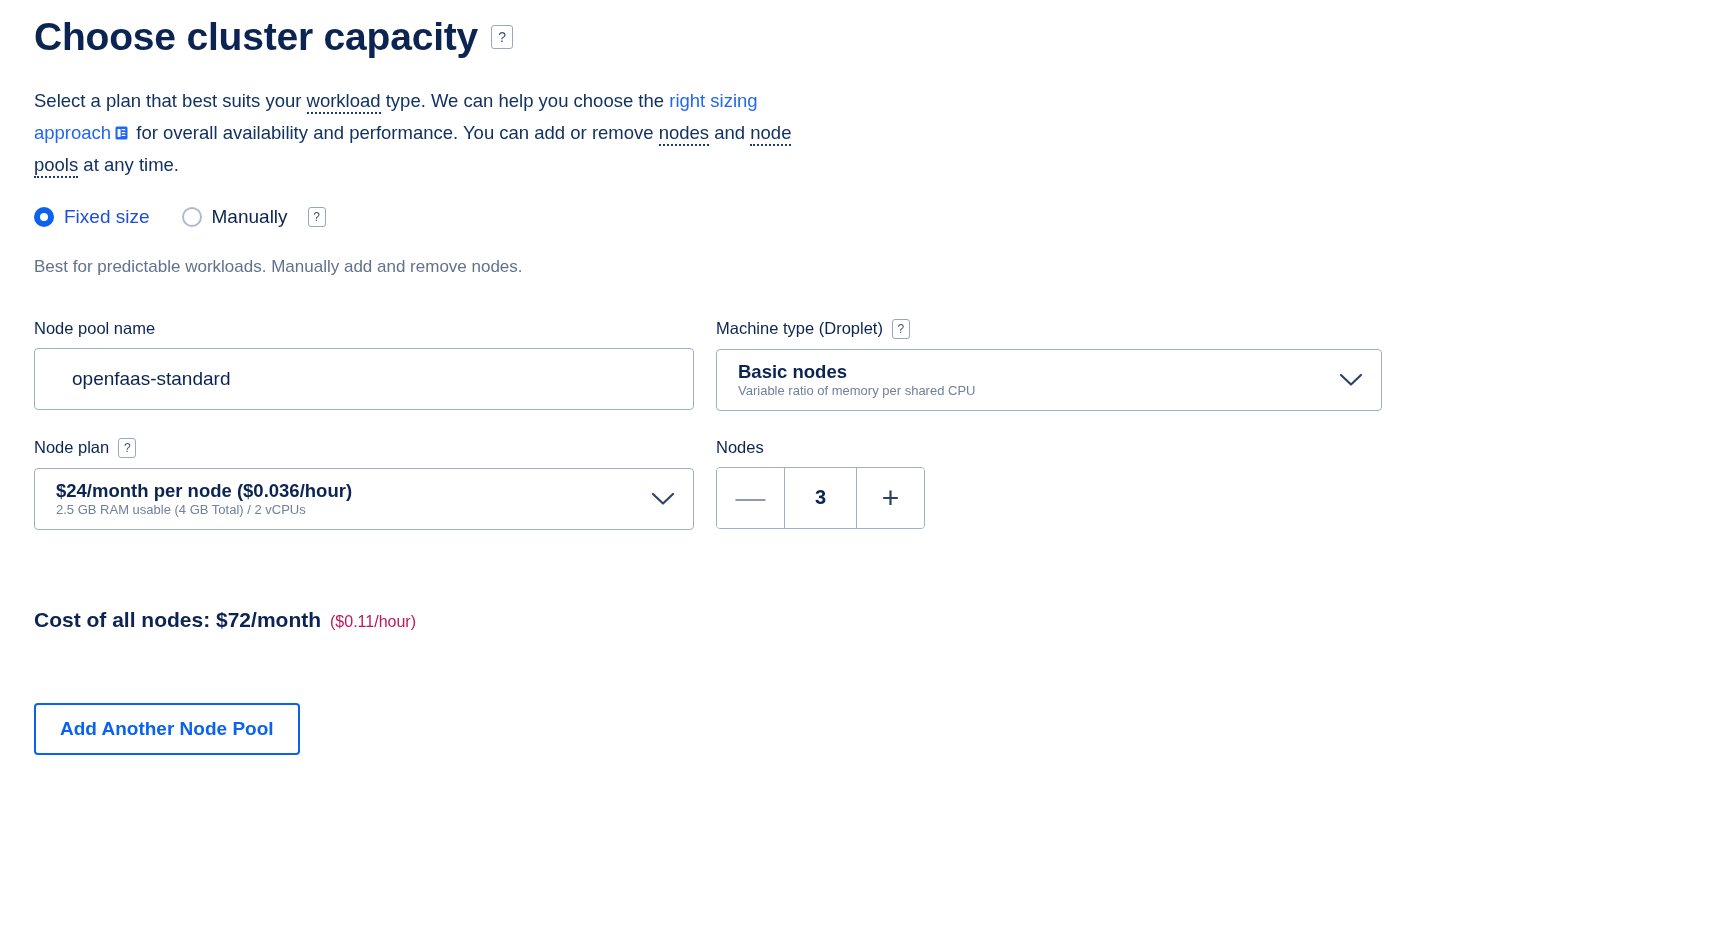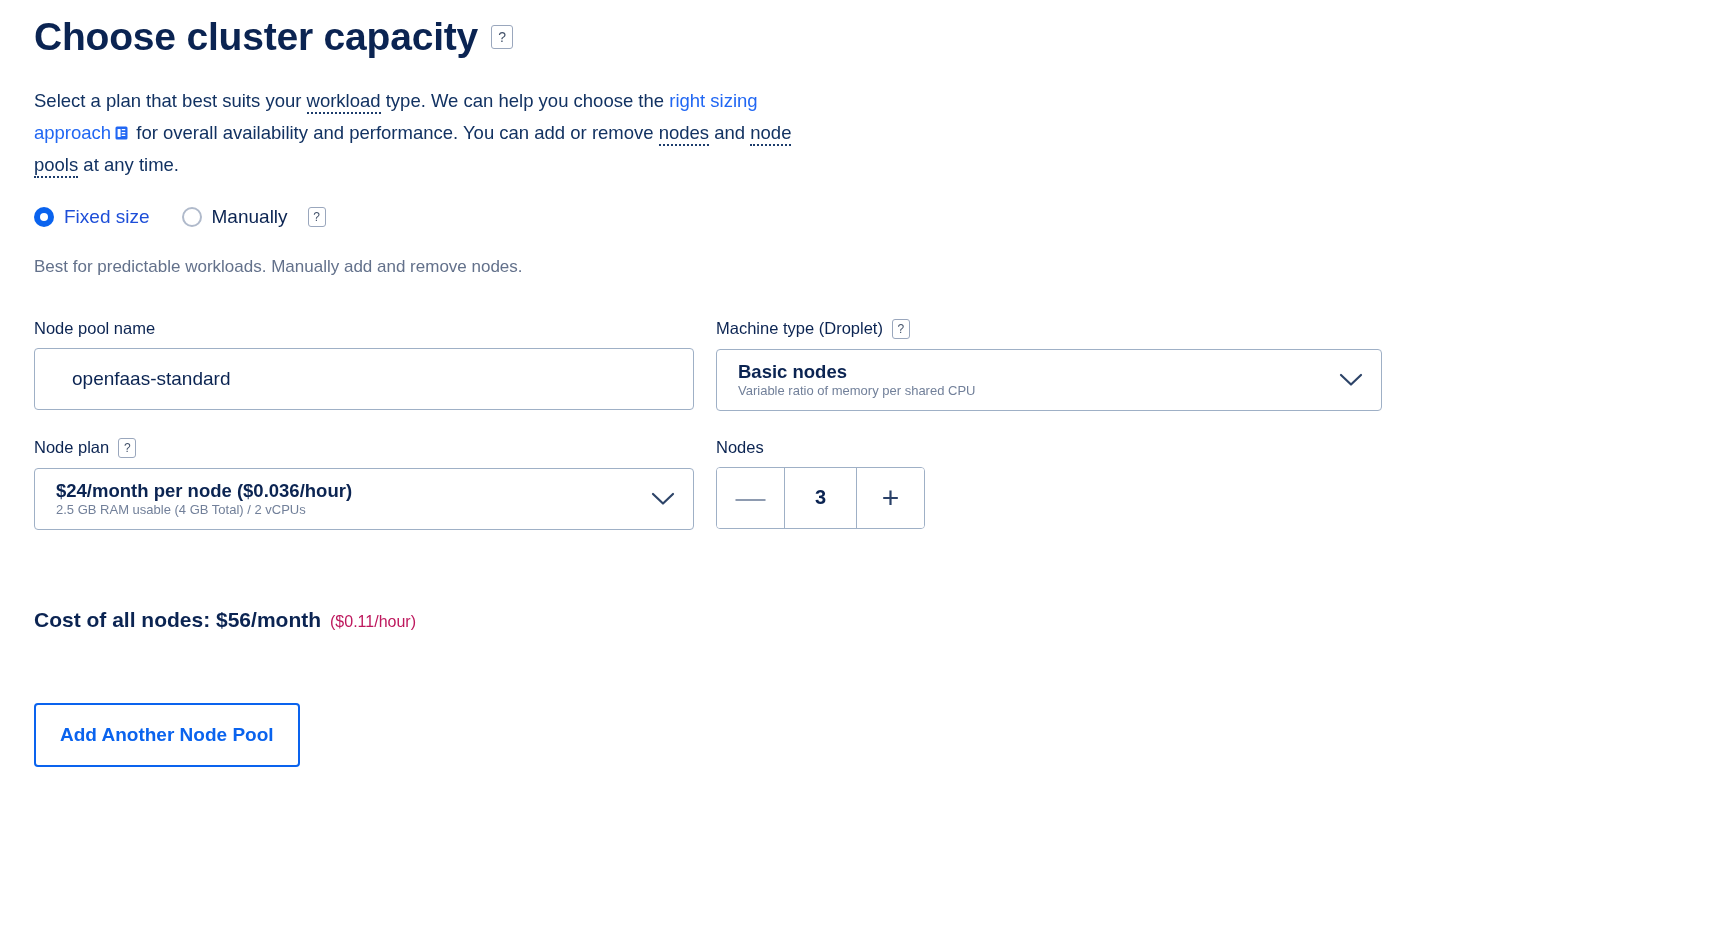--- a/index.html
+++ b/index.html
@@ -261,21 +261,21 @@
     font-weight: 400;
     color: #be185d;
   }
 
   
   .btn-outline {
     margin-top: 71px;
     display: inline-flex;
     align-items: center;
     justify-content: center;
-    height: 64px;
+    height: 52px;
     padding: 0 24px;
     border: 2px solid #0a63ee;
     border-radius: 4px;
     background: #fff;
     color: #0a63ee;
     font-size: 19px;
     font-weight: 700;
     cursor: pointer;
   }
 </style>
@@ -374,20 +374,20 @@
           <span class="step-btn minus">—</span>
           <span class="step-value">3</span>
           <span class="step-btn">+</span>
         </div>
       </div>
     </div>
   </div>
 
   
   <div class="cost">
-    <span>Cost of all nodes: $56/month</span>
+    <span>Cost of all nodes: $72/month</span>
     <span class="cost-sub">($0.11/hour)</span>
   </div>
 
   
   <div class="btn-outline">Add Another Node Pool</div>
 
 </div>
 
 </body></html>

